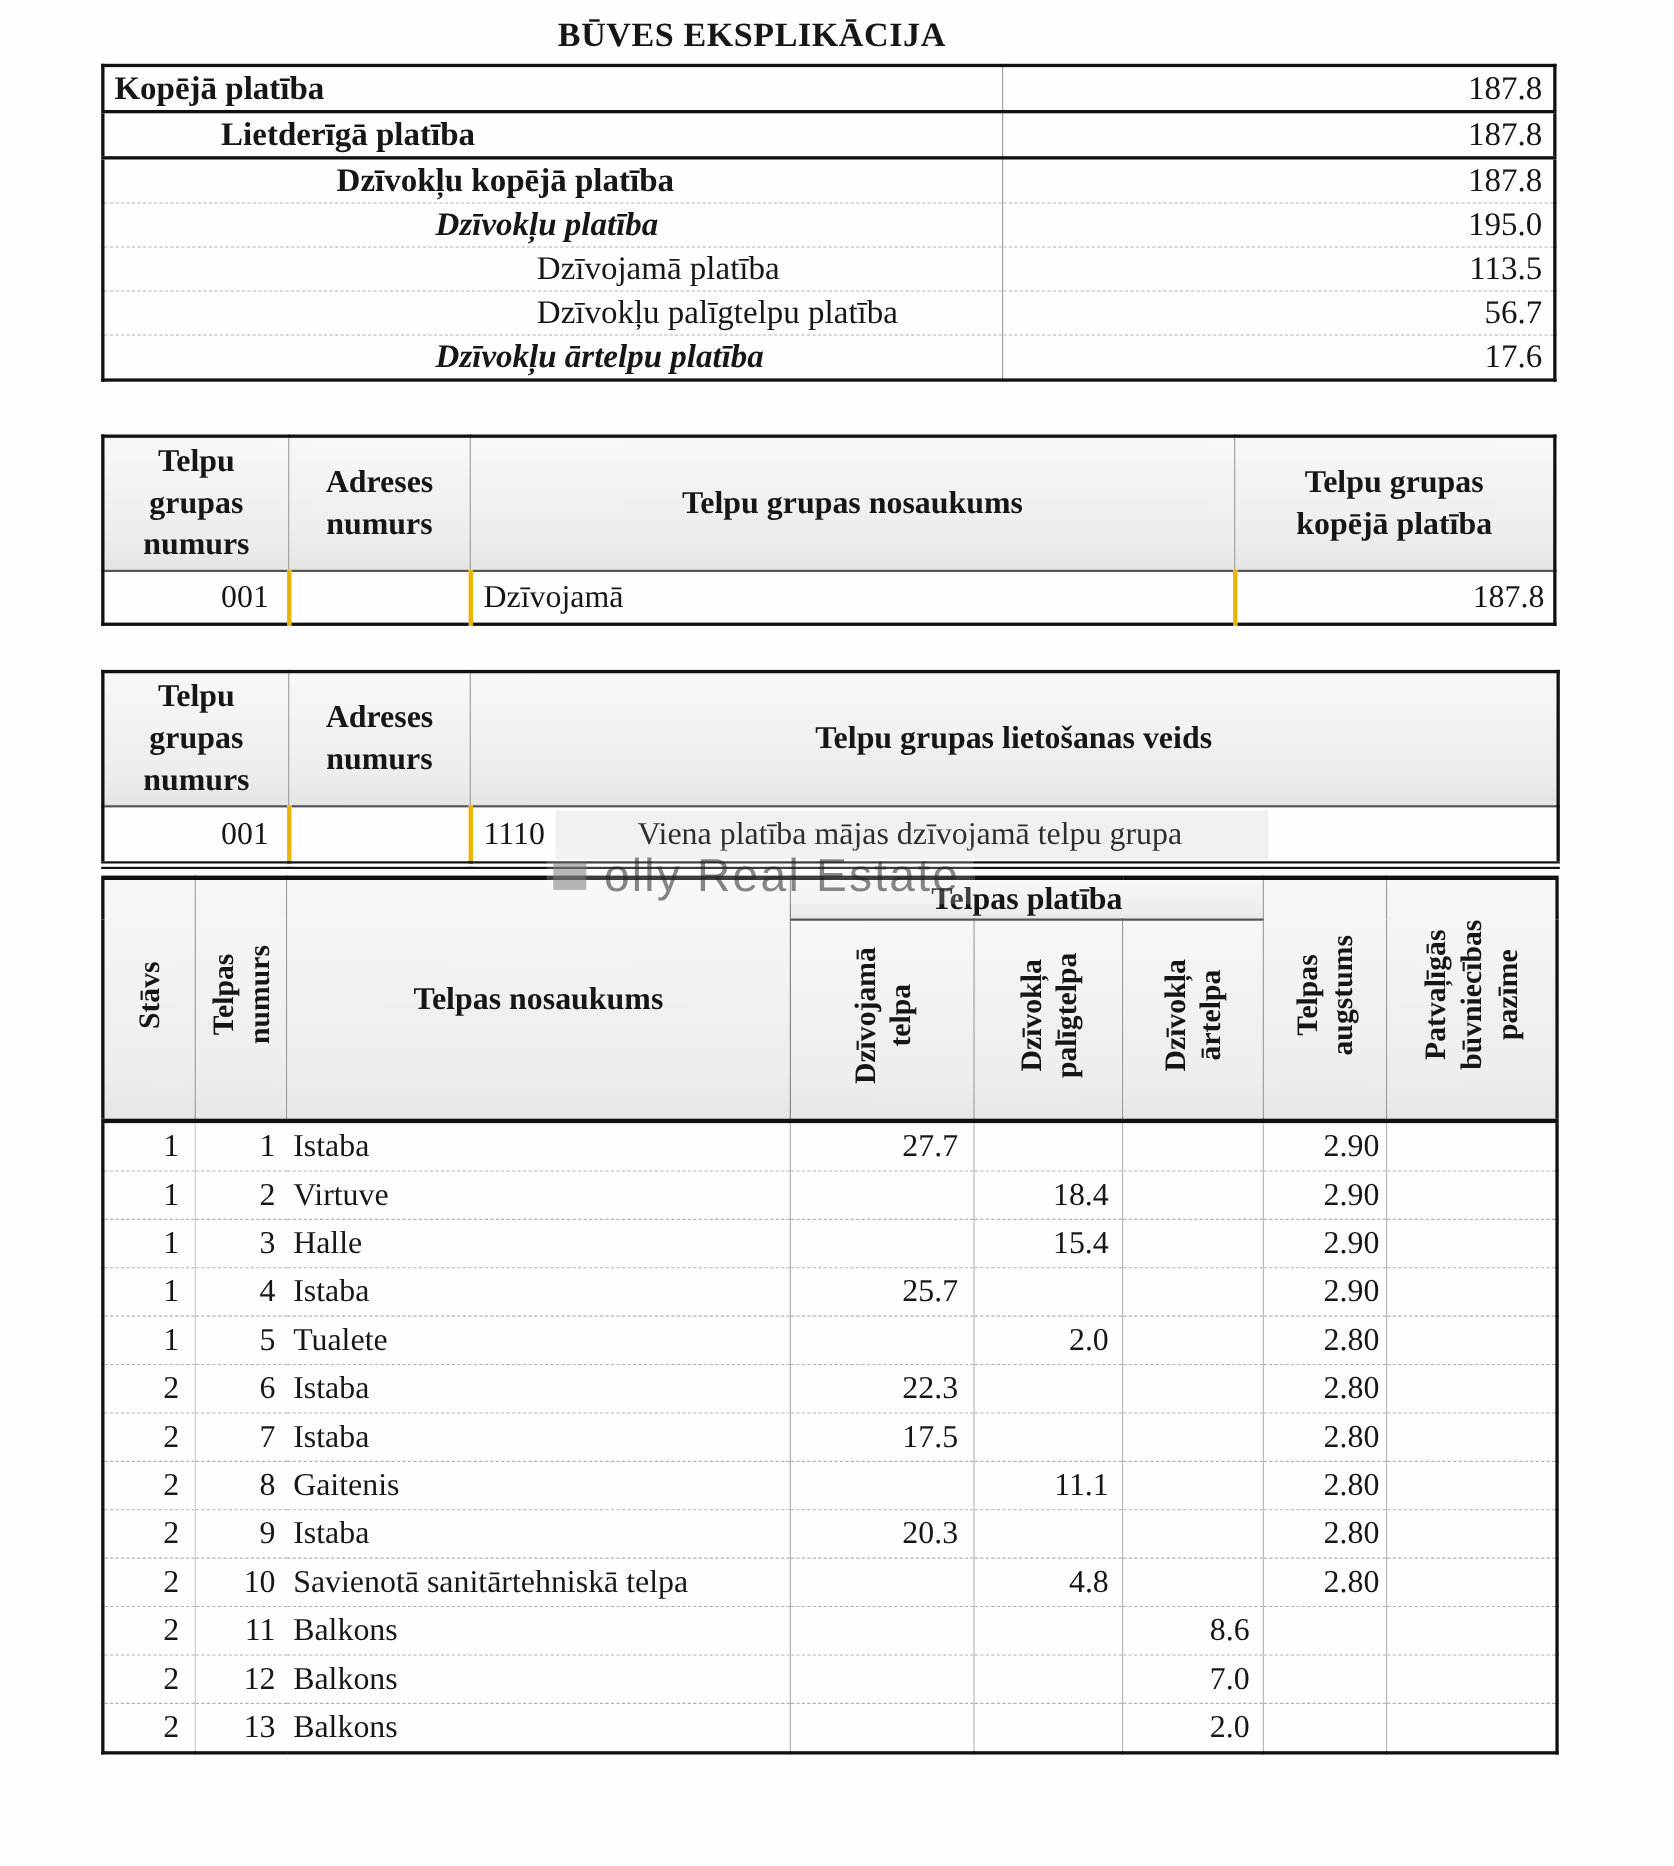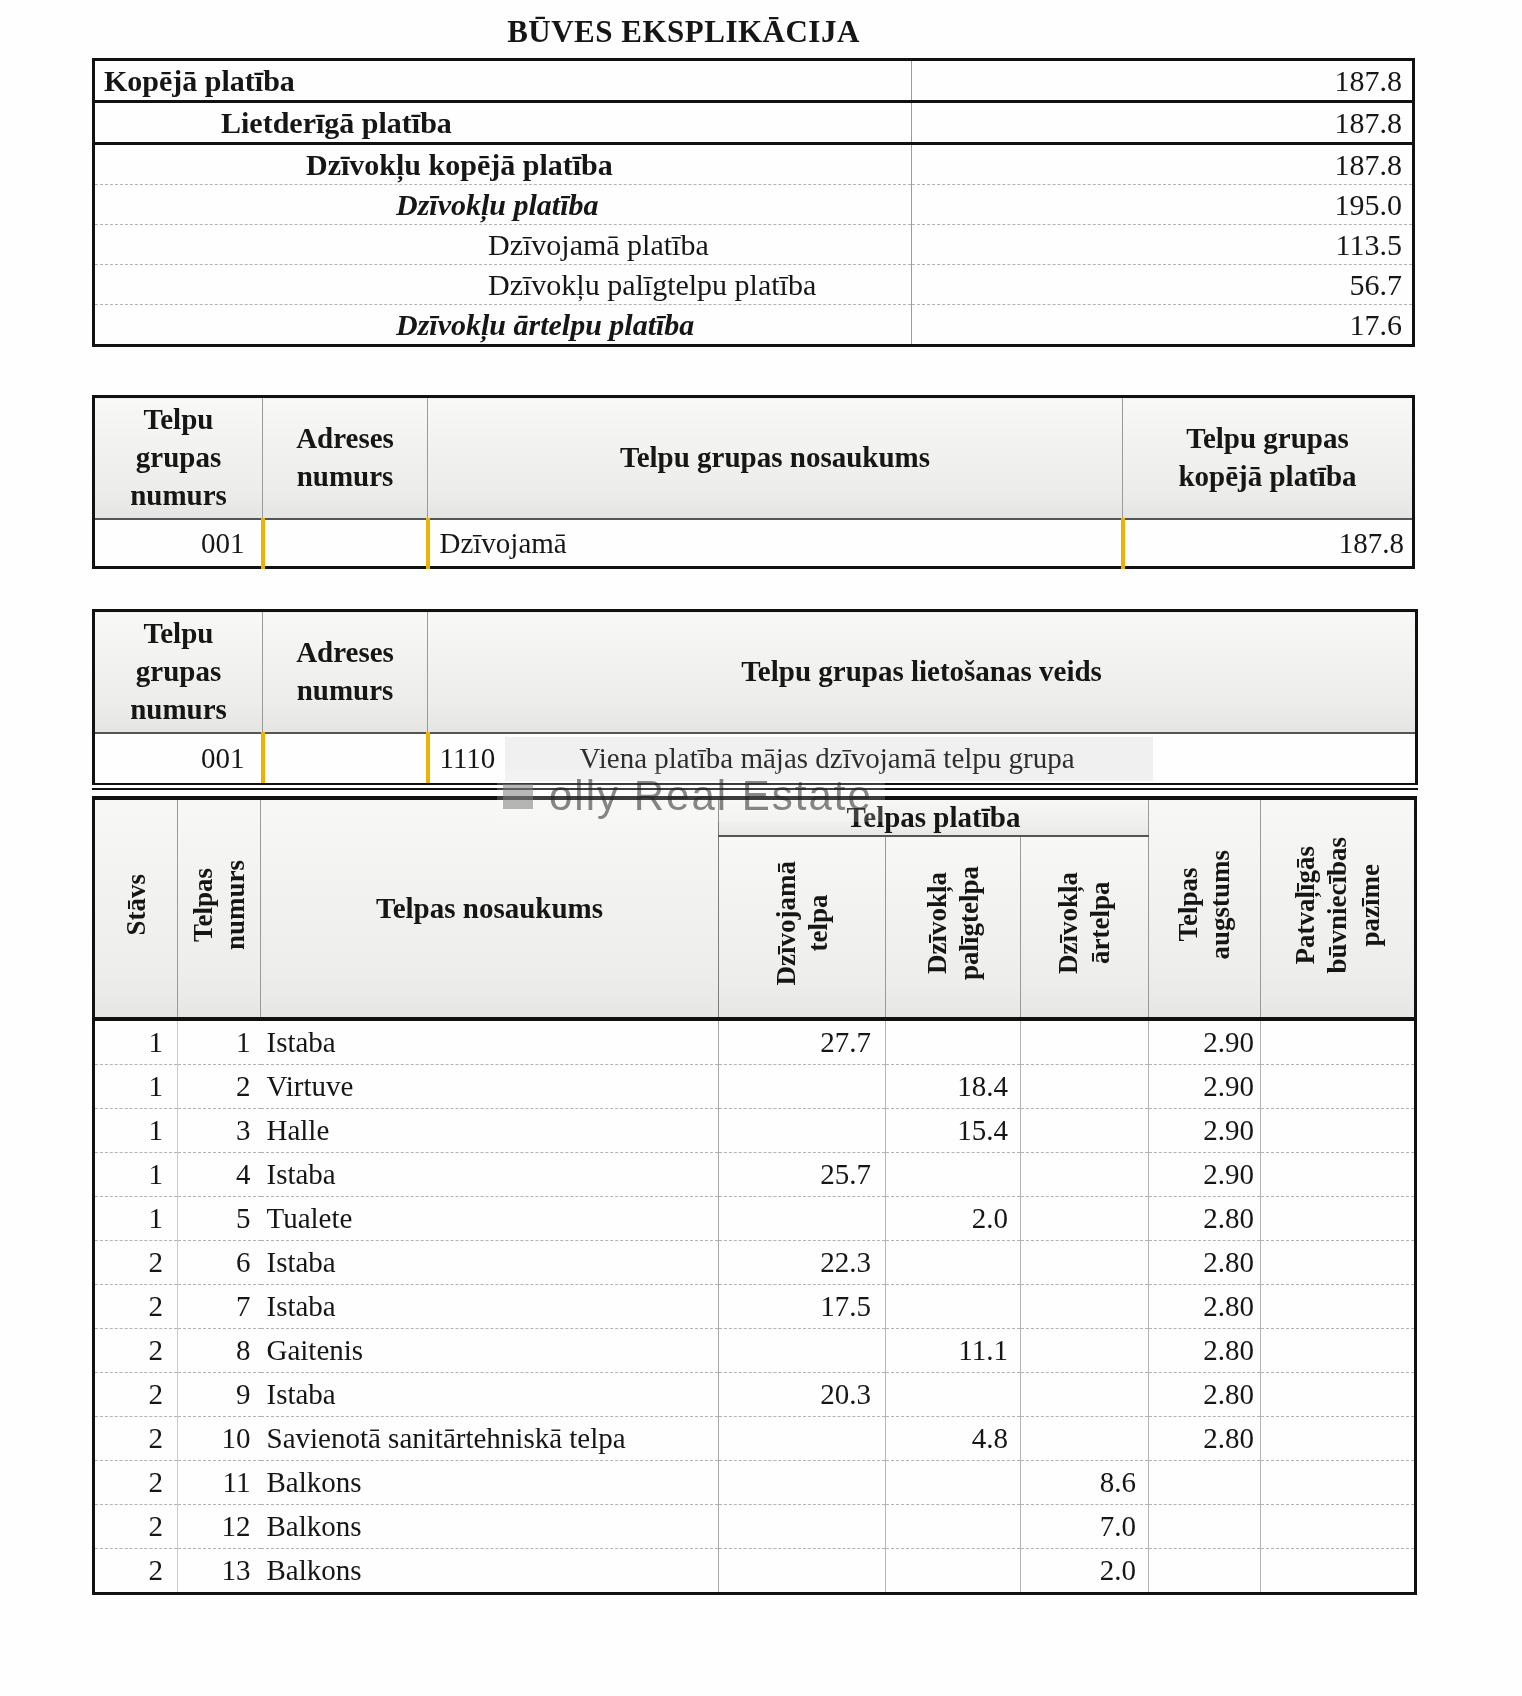--- a/index.html
+++ b/index.html
@@ -17,21 +17,21 @@
   
   .t1{margin-top:8px;border:3px solid #111;font-size:30px;}
   .t1 td{height:37px;vertical-align:middle;}
   .t1 td.lab{border-right:1px solid #9b9b9b;}
   .t1 td.val{width:38%;text-align:right;padding-right:10px;}
   .t1 tr{border-bottom:1px dashed #b3b3b3;}
   .t1 tr.heavy{border-bottom:3px solid #111;}
   .t1 tr:last-child{border-bottom:none;}
   .s-bold{font-weight:bold;}
   .s-bolditalic{font-weight:bold;font-style:italic;}
-  .ind0{padding-left:8px;}  .ind1{padding-left:105px;margin-left:20px;} .ind2{padding-left:210px;}
+  .ind0{padding-left:8px;}  .ind1{padding-left:105px;} .ind2{padding-left:210px;}
   .ind3{padding-left:300px;} .ind4{padding-left:392px;}
 
   
   .t2,.t3{border:3px solid #111;font-size:29px;}
   .t2{margin-top:48px;}
   .t3{margin-top:40px;border-bottom:7px double #111;}
   .t2 th,.t3 th{font-weight:bold;text-align:center;vertical-align:middle;
      white-space:pre-line;line-height:1.3;height:118px;
      background:linear-gradient(180deg,#f8f8f7 0%,#ececea 78%,#e4e4e2 100%);
      border-left:1px solid #9a9a9a;border-bottom:2px solid #555;}

